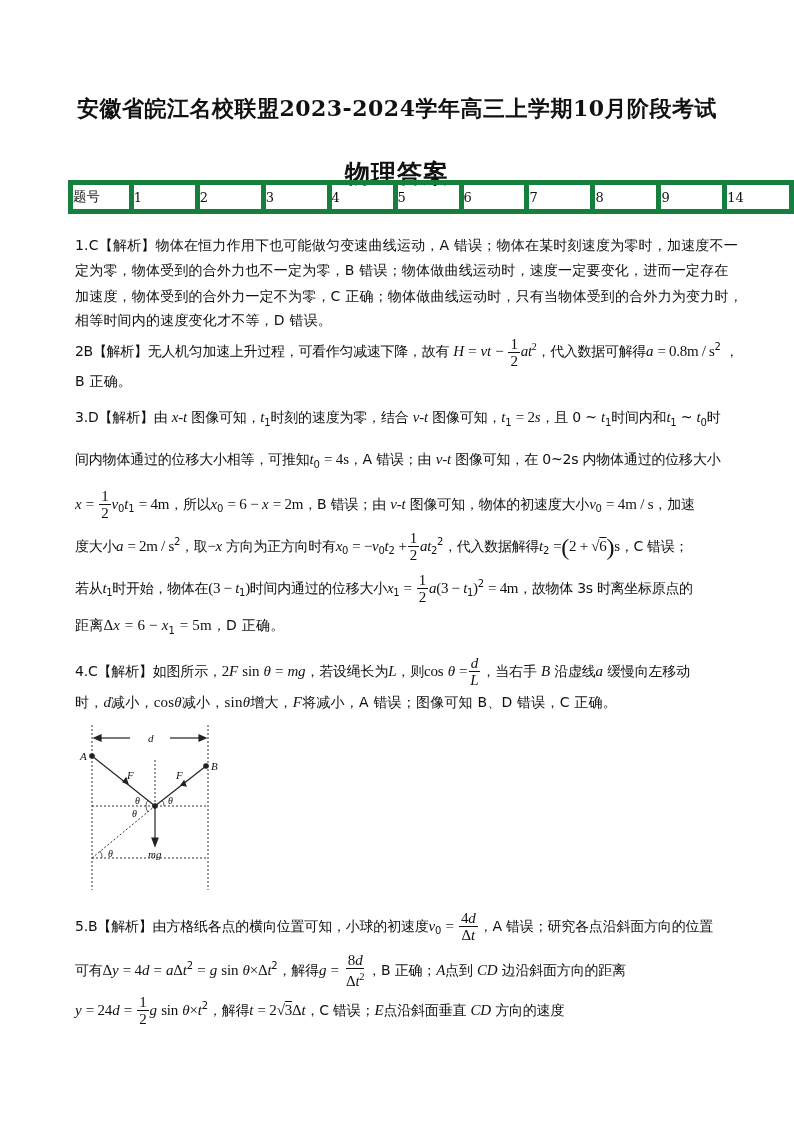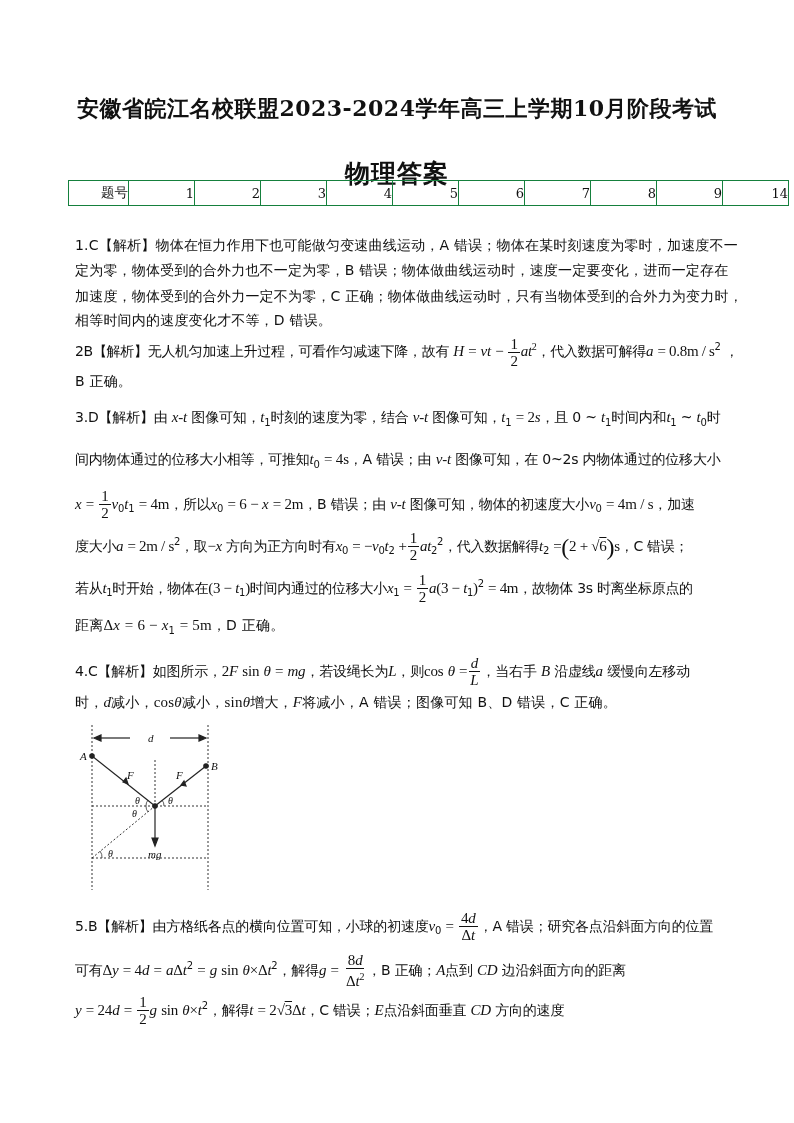--- a/index.html
+++ b/index.html
@@ -5,21 +5,21 @@
   html, body { margin: 0; padding: 0; background: #ffffff; }
   body { width: 794px; height: 1123px; position: relative; overflow: hidden;
          font-family: "DejaVu Serif", "Liberation Serif", serif; color: #111; }
   .title { position: absolute; left: 0; width: 794px; text-align: center;
            font-family: "DejaVu Serif", serif; font-weight: bold; color: #111; }
   .title1 { top: 94px; font-size: 22px; letter-spacing: 0.5px; }
   .title2 { top: 157px; font-size: 25px; letter-spacing: 1px; }
 
   table.ans { position: absolute; left: 68px; top: 180px; border-collapse: collapse;
               font-family: "DejaVu Serif", serif; font-size: 13px; }
-  table.ans td { border: 1px solid #15803d; height: 24px; padding: 0; text-align: right; width: 65px; }
+  table.ans td { border: 5px solid #15803d; height: 24px; padding: 0; text-align: left; width: 65px; }
   table.ans td.hdr { width: 59px; font-size: 13.5px; }
 
   .line { position: absolute; left: 75px; white-space: nowrap; font-size: 14px;
           font-family: "DejaVu Sans", sans-serif; letter-spacing: 0.2px; line-height: 18px; text-align: right; }
   .m { font-family: "Liberation Serif", "DejaVu Serif", serif; font-style: italic; font-size: 15px; }
   .mr { font-family: "Liberation Serif", "DejaVu Serif", serif; font-style: normal; font-size: 15px; }
   sub, sup { font-size: 10px; font-style: normal; }
   .frac { display: inline-flex; flex-direction: column; align-items: center; vertical-align: middle;
           font-family: "Liberation Serif", serif; font-size: 15px; line-height: 16px; margin: 0 1px; }
   .frac .num { border-bottom: 1px solid #111; padding: 0 2px; }

